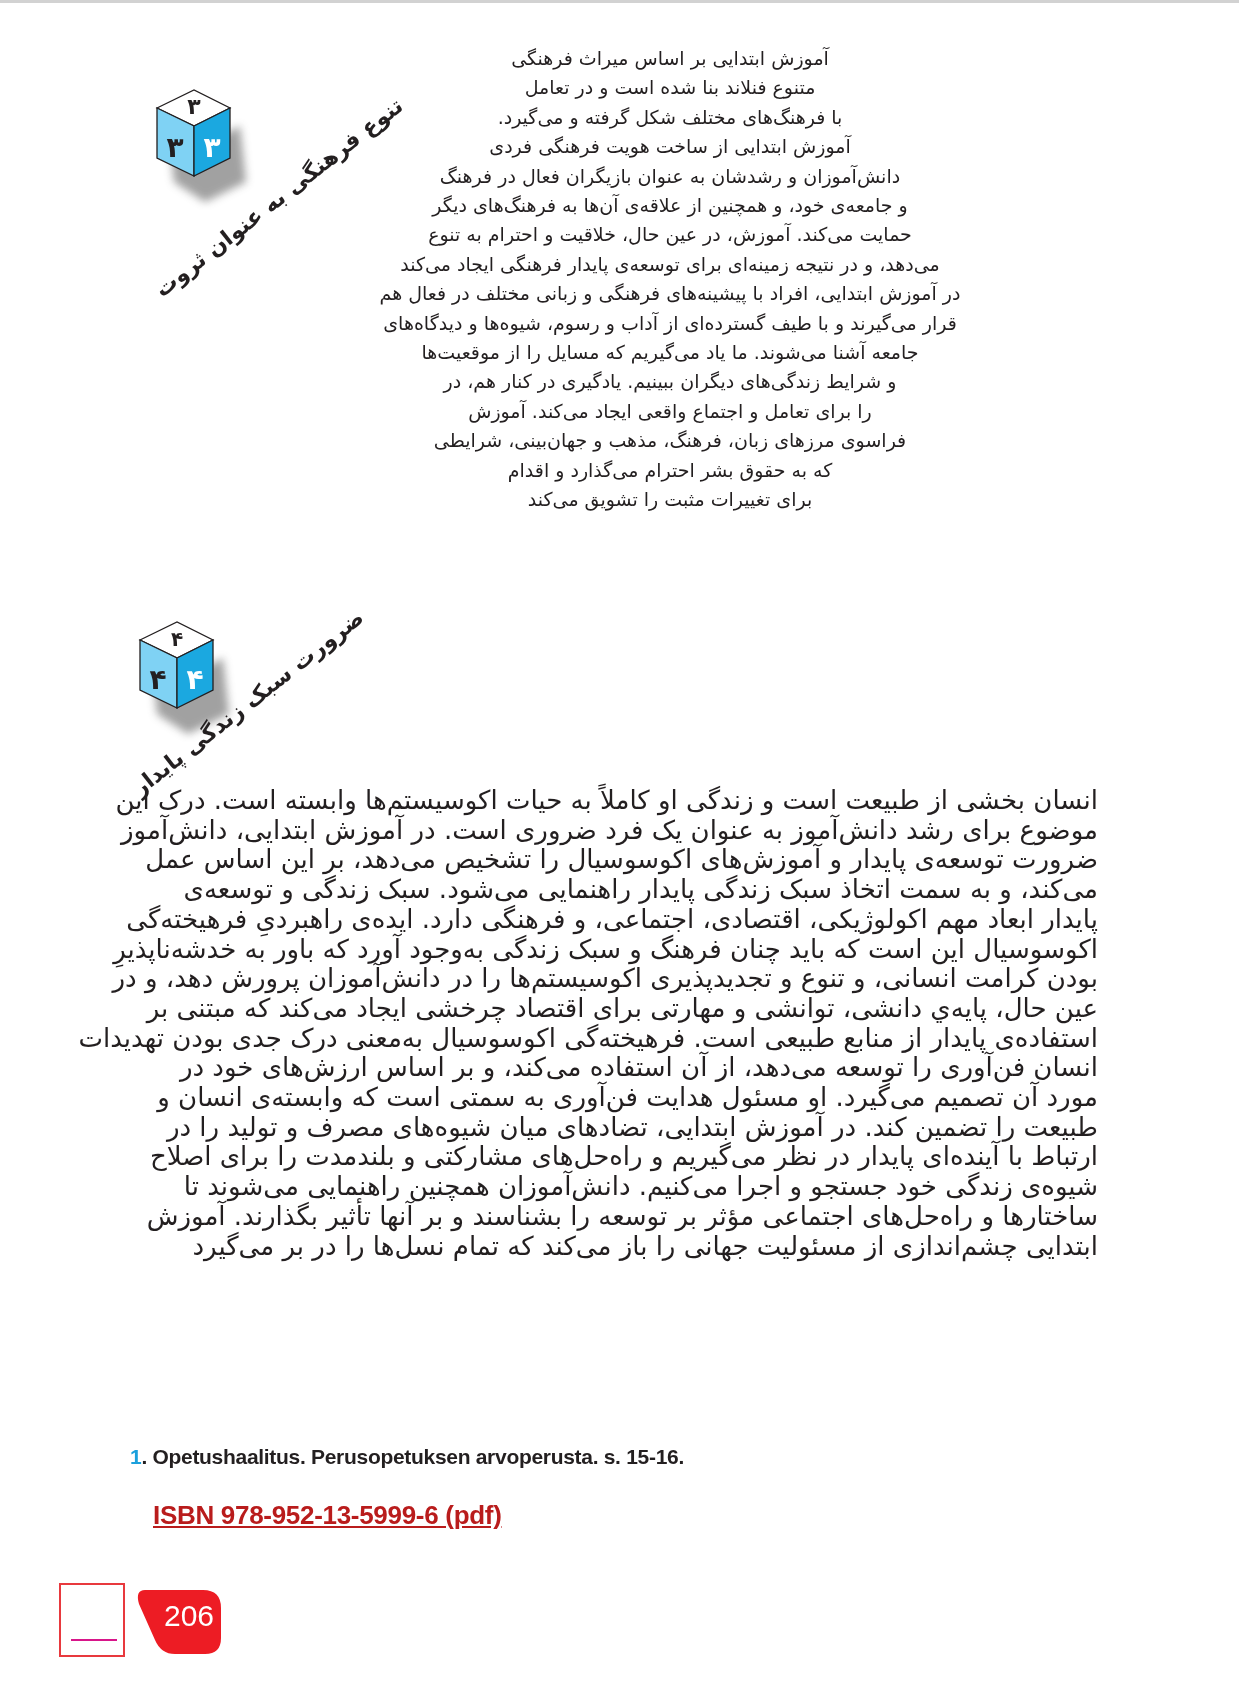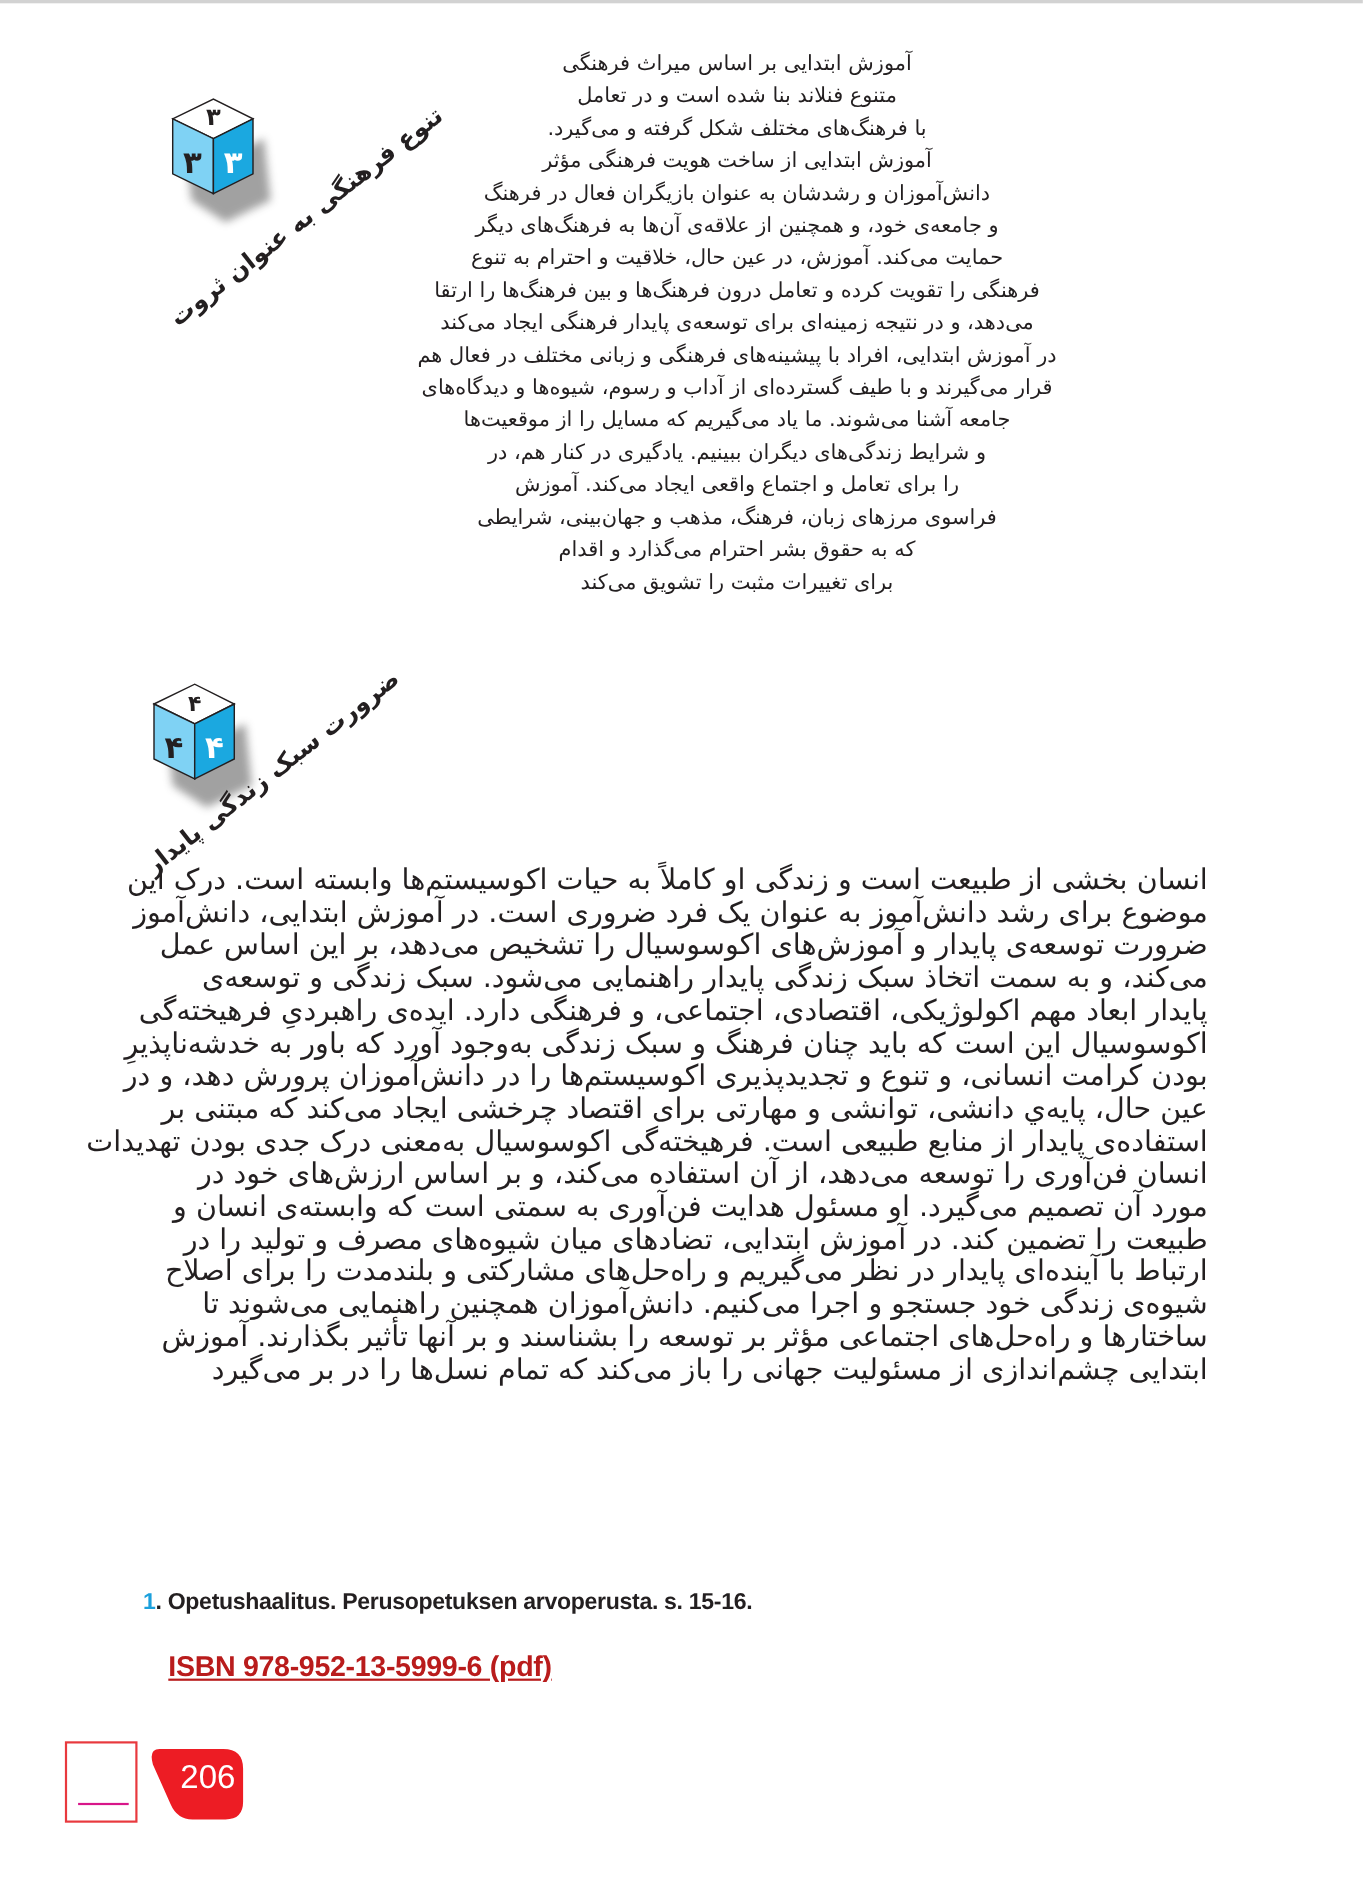--- a/index.html
+++ b/index.html
@@ -92,25 +92,24 @@
     <text x="70" y="77" text-anchor="middle" font-size="28" font-weight="bold" fill="#ffffff" font-family="DejaVu Sans, sans-serif">۳</text>
   </svg>
 </div>
 
 <div class="rot-heading rot-3">تنوع فرهنگی به عنوان ثروت</div>
 
 <div class="upper">
   <span class="line">آموزش ابتدایی بر اساس میراث فرهنگی</span>
   <span class="line">متنوع فنلاند بنا شده است و در تعامل</span>
   <span class="line">با فرهنگ‌های مختلف شکل گرفته و می‌گیرد.</span>
-  <span class="line">آموزش ابتدایی از ساخت هویت فرهنگی  مؤثر</span>
+  <span class="line">آموزش ابتدایی از ساخت هویت فرهنگی  فردی</span>
   <span class="line">دانش‌آموزان و رشدشان به عنوان بازیگران فعال در فرهنگ</span>
   <span class="line">و جامعه‌ی خود، و همچنین از علاقه‌ی آن‌ها به فرهنگ‌های دیگر</span>
   <span class="line">حمایت می‌کند. آموزش، در عین حال، خلاقیت و احترام به تنوع</span>
-  <span class="line">فرهنگی را تقویت کرده و تعامل درون فرهنگ‌ها و بین فرهنگ‌ها را ارتقا</span>
   <span class="line">می‌دهد، و در نتیجه زمینه‌ای برای توسعه‌ی پایدار فرهنگی ایجاد می‌کند</span>
   <span class="line">در آموزش ابتدایی، افراد با پیشینه‌های فرهنگی و زبانی مختلف در فعال هم</span>
   <span class="line">قرار می‌گیرند و با طیف گسترده‌ای از آداب و رسوم، شیوه‌ها و دیدگاه‌های</span>
   <span class="line">جامعه آشنا می‌شوند. ما یاد می‌گیریم که مسایل را از موقعیت‌ها</span>
   <span class="line">و شرایط زندگی‌های دیگران ببینیم. یادگیری در کنار هم، در</span>
   <span class="line">را برای تعامل و اجتماع واقعی ایجاد می‌کند. آموزش</span>
   <span class="line">فراسوی مرزهای زبان، فرهنگ، مذهب و جهان‌بینی، شرایطی</span>
   <span class="line">که به حقوق بشر احترام می‌گذارد و اقدام</span>
   <span class="line">برای تغییرات مثبت را تشویق می‌کند</span>
 </div>

